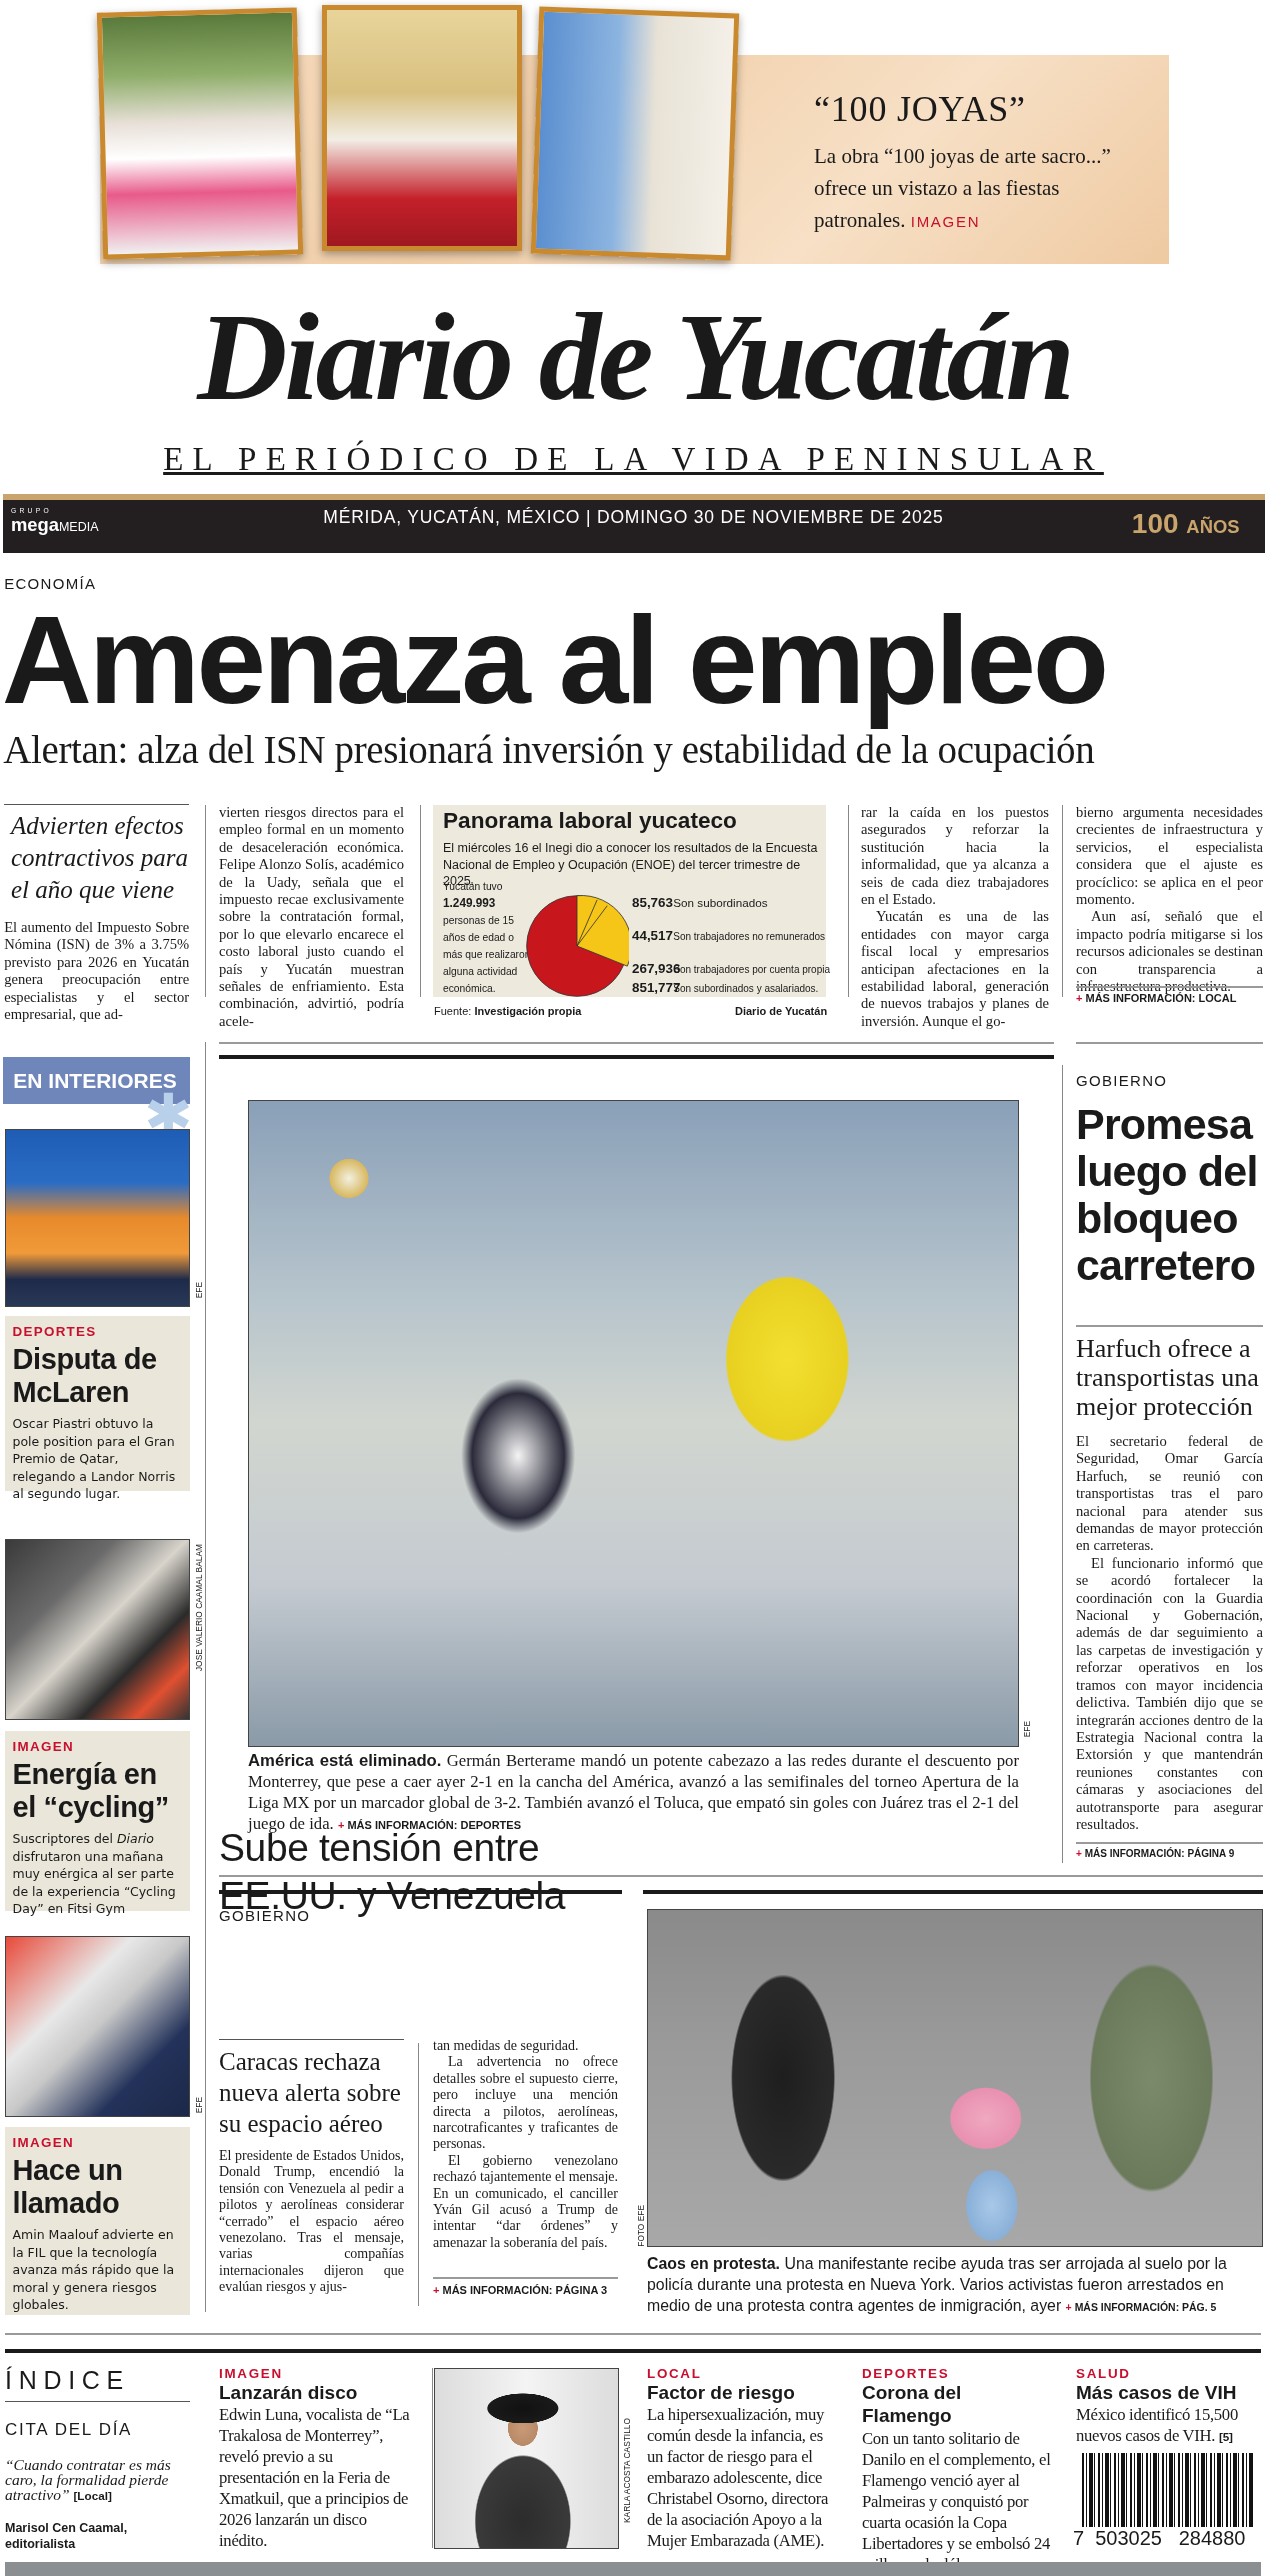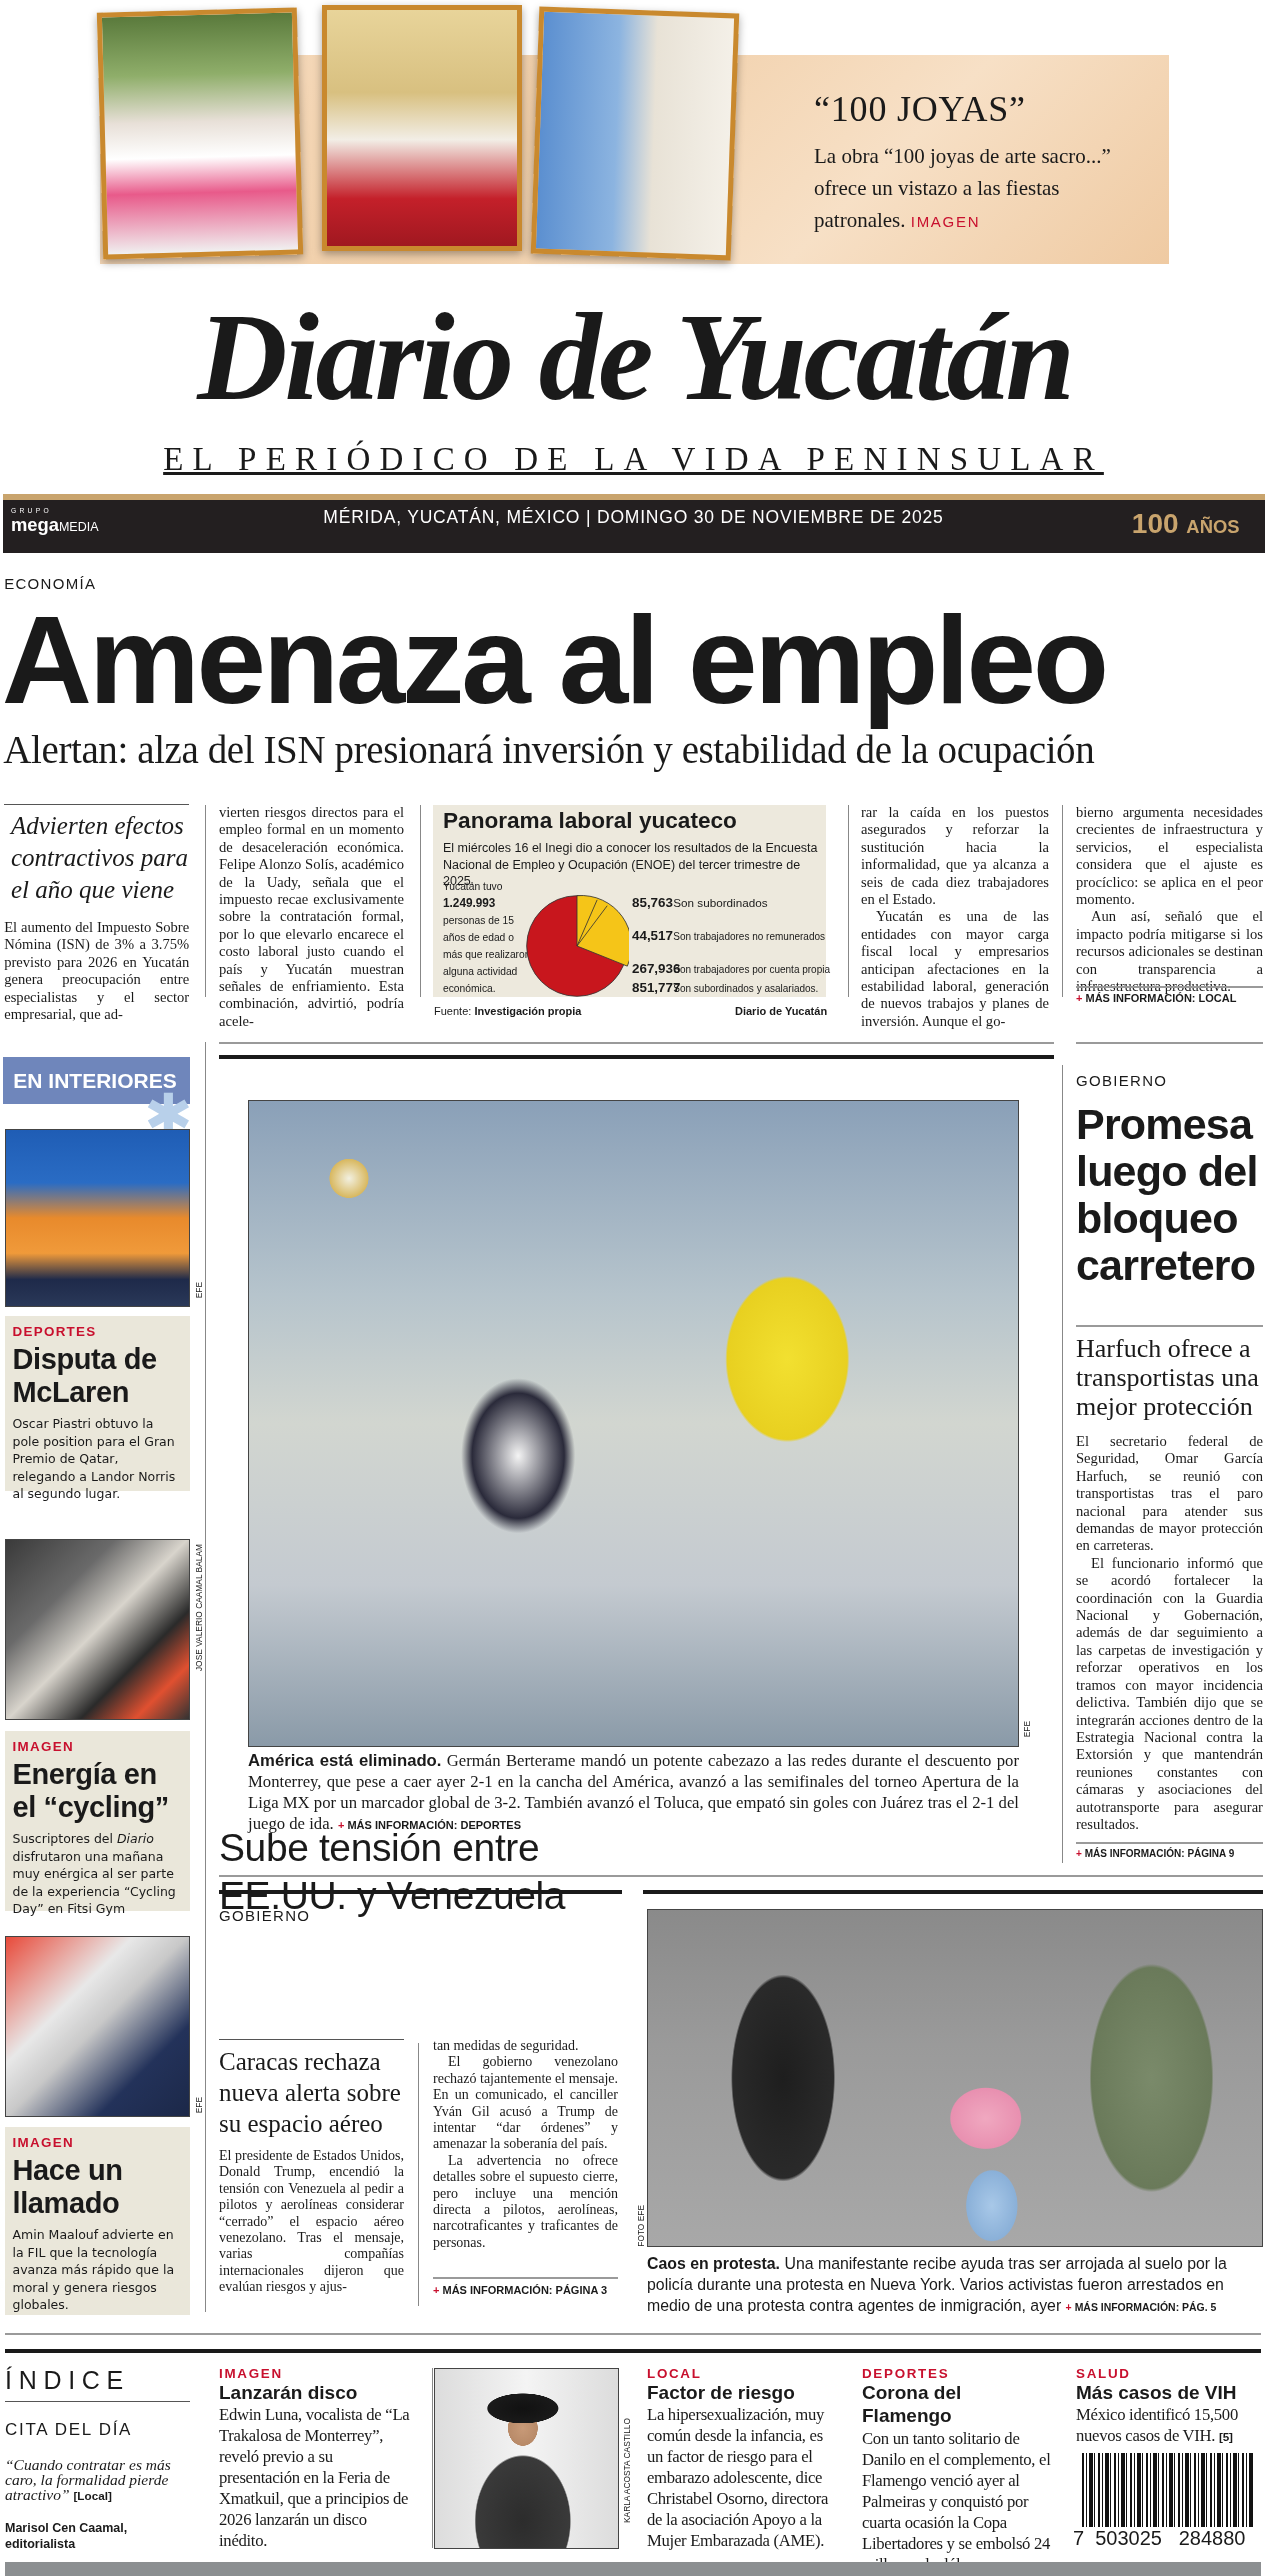--- a/index.html
+++ b/index.html
@@ -215,22 +215,22 @@
 <div class="rule-thick" style="left:219px;top:1890px;width:403px;height:4.2px;"></div>
 <div class="rule-thick" style="left:643px;top:1890px;width:620px;height:4.2px;"></div>
 <div class="abs kicker" style="left:219px;top:1907px;">GOBIERNO</div>
 <div class="abs sans" style="left:219px;top:1824px;width:401px;font-weight:normal;font-size:39px;line-height:48px;letter-spacing:-0.4px;">Sube tensión entre EE.UU. y Venezuela</div>
 <div class="rule-thin" style="left:219px;top:2039px;width:185px;height:0.8px;background:#555;"></div>
 <div class="abs serif" style="left:219px;top:2046px;width:187px;font-size:25px;line-height:31px;">Caracas rechaza nueva alerta sobre su espacio aéreo</div>
 <div class="abs body justify" style="left:219px;top:2148px;width:185px;font-size:14px;line-height:16.4px;">El presidente de Estados Unidos, Donald Trump, encendió la tensión con Venezuela al pedir a pilotos y aerolíneas considerar “cerrado” el espacio aéreo venezolano. Tras el mensaje, varias compañías internacionales dijeron que evalúan riesgos y ajus-</div>
 <div class="vrule" style="left:418px;top:2043px;height:263px;"></div>
 <div class="abs body justify" style="left:433px;top:2038px;width:185px;font-size:14px;line-height:16.4px;">
   <div>tan medidas de seguridad.</div>
+  <div class="ind">La advertencia no ofrece detalles sobre el supuesto cierre, pero incluye una mención directa a pilotos, aerolíneas, narcotraficantes y traficantes de personas.</div>
   <div class="ind">El gobierno venezolano rechazó tajantemente el mensaje. En un comunicado, el canciller Yván Gil acusó a Trump de intentar “dar órdenes” y amenazar la soberanía del país.</div>
-  <div class="ind">La advertencia no ofrece detalles sobre el supuesto cierre, pero incluye una mención directa a pilotos, aerolíneas, narcotraficantes y traficantes de personas.</div>
 </div>
 <div class="rule-thin" style="left:433px;top:2277px;width:185px;"></div>
 <div class="abs mas-info" style="left:433px;top:2284px;font-size:11px;">
   <span class="plus">+</span> <span>MÁS INFORMACIÓN:</span> <span>PÁGINA 3</span>
 </div>
 
 <div class="photo" style="left:647px;top:1909px;width:616px;height:338px;background:
   radial-gradient(ellipse 58px 50px at 55% 62%, #f0a8c0 0%, #e890b0 60%, transparent 62%),
   radial-gradient(ellipse 42px 58px at 56% 88%, #a8c8e8 0%, #8ab0d8 60%, transparent 62%),
   radial-gradient(ellipse 84px 167px at 22% 50%, #1e1e1e 0%, #2a2a2a 60%, transparent 62%),

